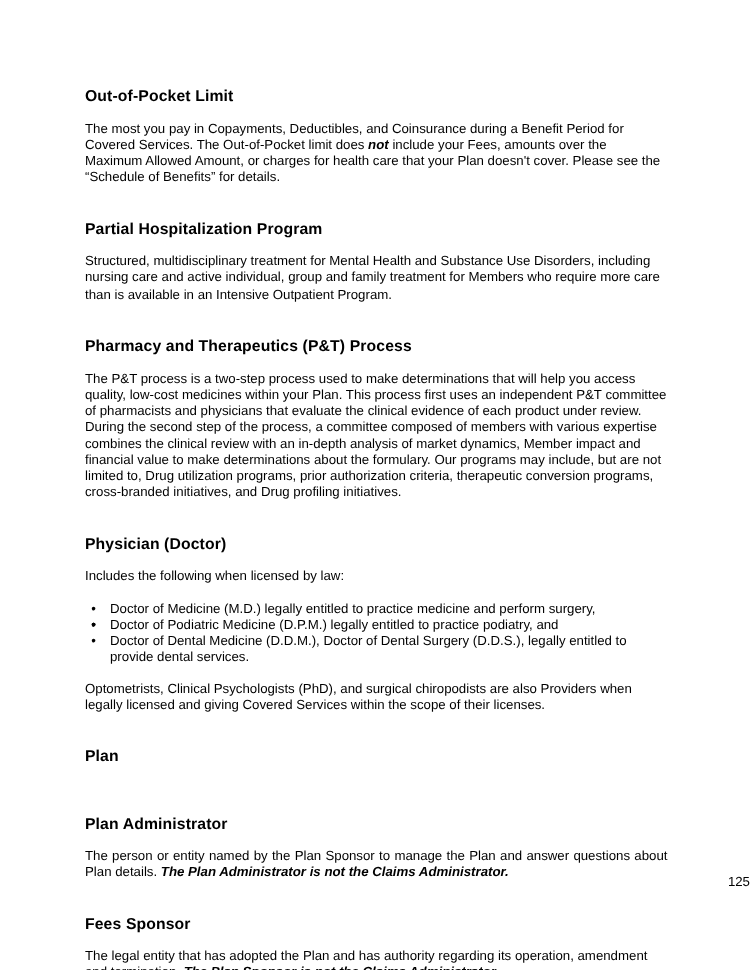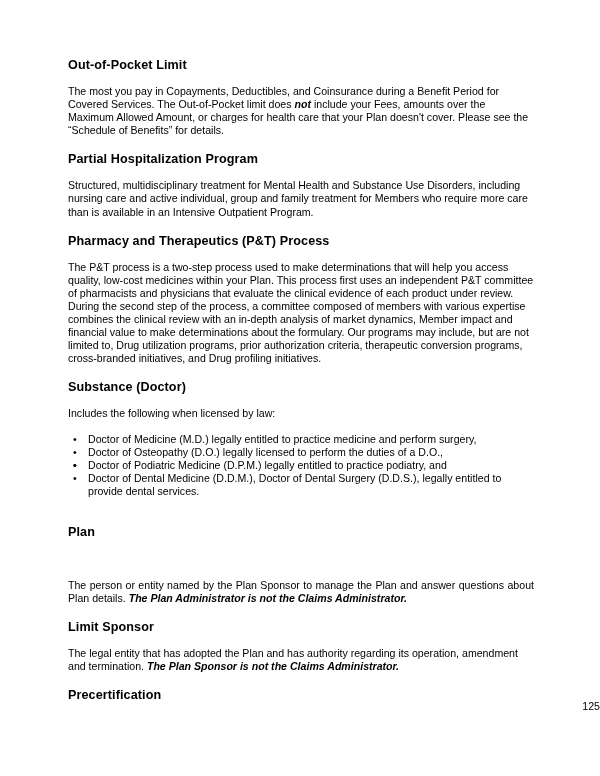--- a/index.html
+++ b/index.html
@@ -26,21 +26,21 @@
   .content {
     position: absolute;
     left: 68px;
     top: 58px;
     width: 466px;
   }
   h2.section-heading {
     font-size: 12.6px;
     font-weight: bold;
     line-height: 15px;
-    margin: 0 0 0 0;
+    margin: 12px 0 0 0;
     letter-spacing: 0.1px;
   }
   p.body-text {
     font-size: 10.6px;
     line-height: 13.1px;
     margin: 0;
     text-align: left;
     letter-spacing: 0.0px;
   }
   p.body-text.justified {
@@ -101,46 +101,48 @@
     <p class="body-text">Structured, multidisciplinary treatment for Mental Health and Substance Use Disorders, including nursing care and active individual, group and family treatment for Members who require more care than is available in an Intensive Outpatient Program.</p>
 
     <div class="sp-before-heading"></div>
 
     <h2 class="section-heading">Pharmacy and Therapeutics (P&amp;T) Process</h2>
     <div class="sp-after-heading"></div>
     <p class="body-text">The P&amp;T process is a two-step process used to make determinations that will help you access quality, low-cost medicines within your Plan. This process first uses an independent P&amp;T committee of pharmacists and physicians that evaluate the clinical evidence of each product under review.  During the second step of the process, a committee composed of members with various expertise combines the clinical review with an in-depth analysis of market dynamics, Member impact and financial value to make determinations about the formulary.  Our programs may include, but are not limited to, Drug utilization programs, prior authorization criteria, therapeutic conversion programs, cross-branded initiatives, and Drug profiling initiatives.</p>
 
     <div class="sp-before-heading"></div>
 
-    <h2 class="section-heading">Substance (Doctor)</h2>
+    <h2 class="section-heading">Physician (Doctor)</h2>
     <div class="sp-after-heading"></div>
     <p class="body-text">Includes the following when licensed by law:</p>
     <div class="sp-para"></div>
     <ul class="bullet-list">
         <li><span class="bullet-dot">•</span><span>Doctor of Medicine (M.D.) legally entitled to practice medicine and perform surgery,</span></li>
-        <li><span class="bullet-dot">•</span><span>Doctor of Osteopathy (D.O.) legally licensed to perform the duties of a D.O.,</span></li>
+        <li><span class="bullet-dot">•</span></li>
         <li><span class="bullet-dot">•</span></li>
         <li><span class="bullet-dot">•</span><span>Doctor of Podiatric Medicine (D.P.M.) legally entitled to practice podiatry, and</span></li>
         <li><span class="bullet-dot">•</span><span>Doctor of Dental Medicine (D.D.M.), Doctor of Dental Surgery (D.D.S.), legally entitled to provide dental services.</span></li>
       </ul>
     <div class="sp-para"></div>
+    <p class="body-text">Optometrists, Clinical Psychologists (PhD), and surgical chiropodists are also Providers when legally licensed and giving Covered Services within the scope of their licenses.</p>
 
     <div class="sp-before-heading"></div>
 
     <h2 class="section-heading">Plan</h2>
     <div class="sp-after-heading"></div>
 
     <div class="sp-before-heading"></div>
 
+    <h2 class="section-heading">Plan Administrator</h2>
     <div class="sp-after-heading"></div>
     <p class="body-text justified">The person or entity named by the Plan Sponsor to manage the Plan and answer questions about Plan details.  <em class="bi">The Plan Administrator is not the Claims Administrator.</em></p>
 
     <div class="sp-before-heading"></div>
 
-    <h2 class="section-heading">Limit Sponsor</h2>
+    <h2 class="section-heading">Fees Sponsor</h2>
     <div class="sp-after-heading"></div>
     <p class="body-text">The legal entity that has adopted the Plan and has authority regarding its operation, amendment and termination.  <em class="bi">The Plan Sponsor is not the Claims Administrator.</em></p>
 
     <div class="sp-before-heading"></div>
 
     <h2 class="section-heading">Precertification</h2>
 
   </div>
 
   <div class="page-number">125</div>

